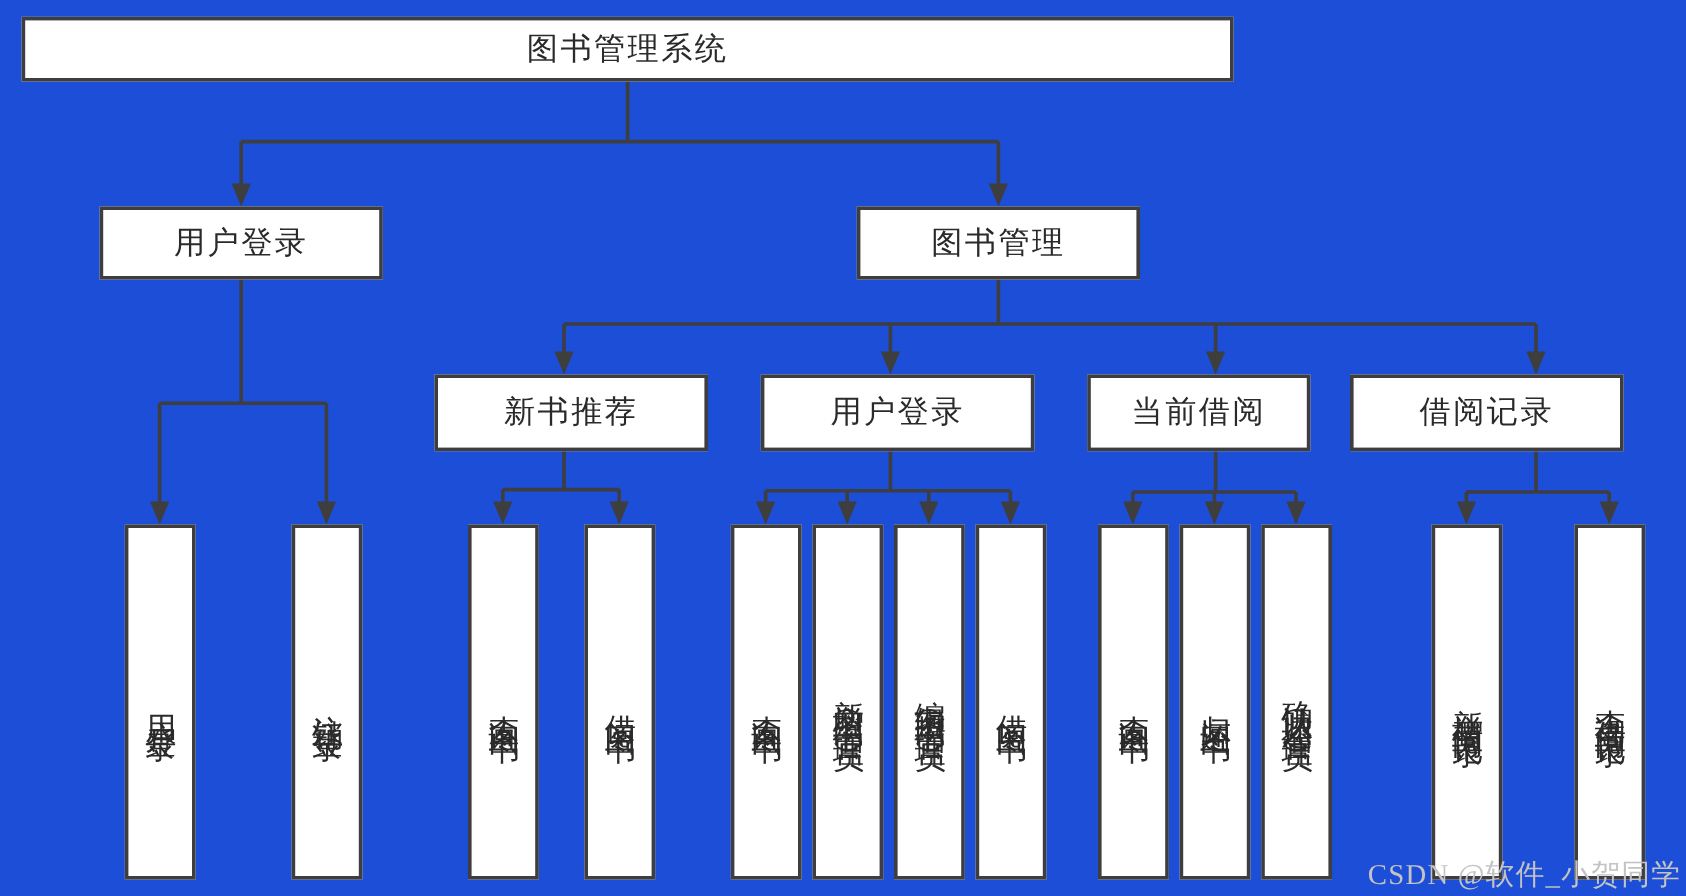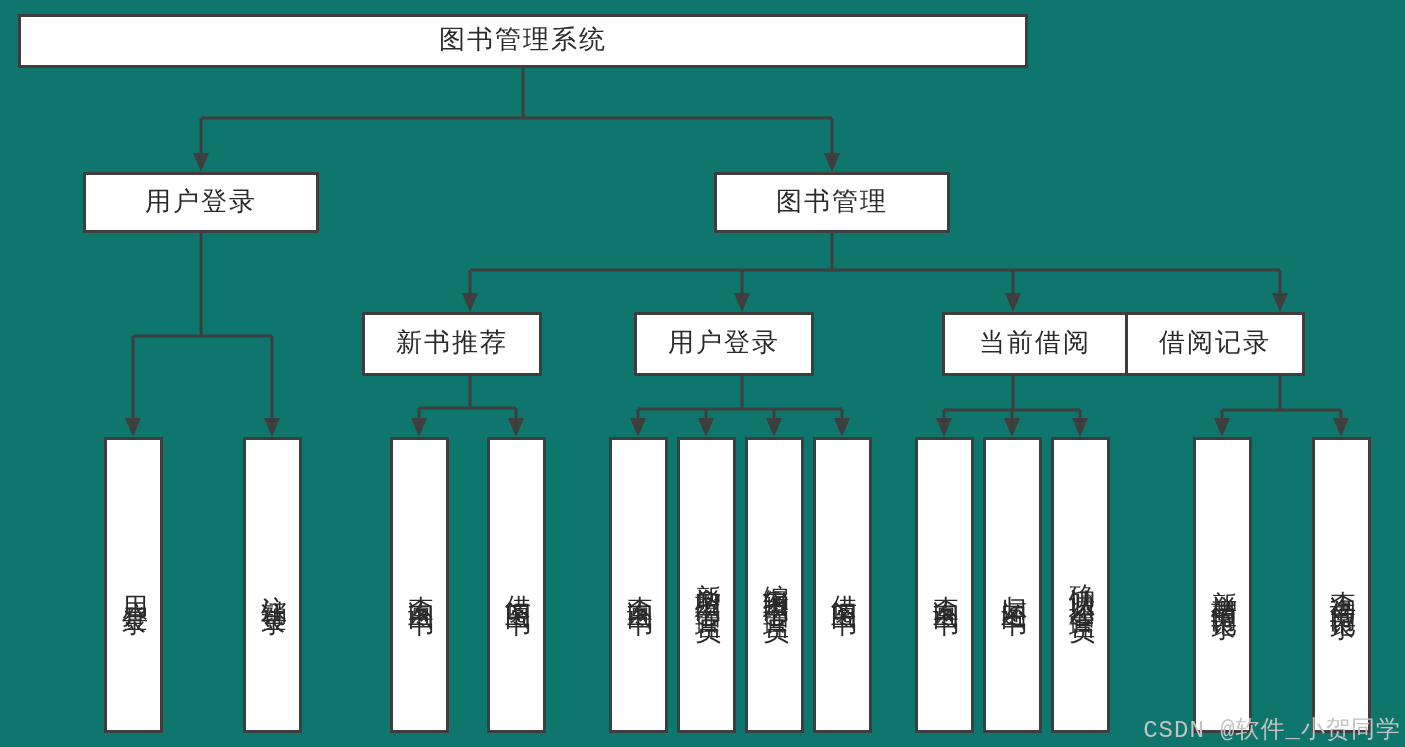--- a/index.html
+++ b/index.html
@@ -1,23 +1,23 @@
 <!DOCTYPE html>
 <html><head>
 <meta charset="utf-8">
 <style>
   * { box-sizing: border-box; margin: 0; padding: 0; }
   html, body { background: #ffffff; }
   .canvas {
     position: relative;
     width: 1405px;
     height: 747px;
-    background: #0f766e;
+    background: #1d4ed8;
     overflow: hidden;
-    font-family: Liberation Mono, monospace;
+    font-family: Liberation Serif, serif;
     color: #2a2a2a;
   }
   .connectors {
     position: absolute;
     left: 0; top: 0;
     width: 1405px; height: 747px;
     z-index: 0;
   }
   .connectors path { stroke: #3e3e3e; stroke-width: 3; fill: none; }
   .connectors polygon { fill: #3e3e3e; stroke: none; }
@@ -34,24 +34,24 @@
     font-size: 26px;
     letter-spacing: 2px;
     color: #2a2a2a;
     white-space: nowrap;
     line-height: 1;
   }
   
   .root  { left: 18px;  top: 14px;  width: 1010px; height: 54px; }
   .l2a   { left: 83px;  top: 172px; width: 236px;  height: 61px; }
   .l2b   { left: 714px; top: 172px; width: 236px;  height: 61px; align-items: center; }
-  .l3    { top: 312px; height: 64px; width: 180px; }
+  .l3    { top: 312px; height: 64px; width: 228px; }
   .l3a   { left: 362px; }
   .l3b   { left: 634px; }
-  .l3c   { left: 906px; width: 186px; margin-left: 36px; }
+  .l3c   { left: 906px; width: 186px; }
   .l3d   { left: 1125px; }
   
   .vbox  { top: 437px; height: 296px; width: 59px; }
   .vbox .label {
     writing-mode: vertical-rl;
     letter-spacing: 5px;
     font-size: 26px;
   }
   .v1  { left: 104px; }
   .v2  { left: 243px; }

